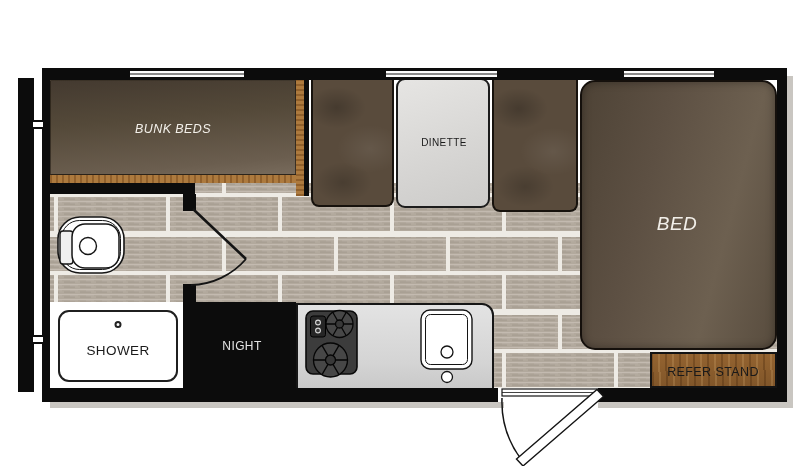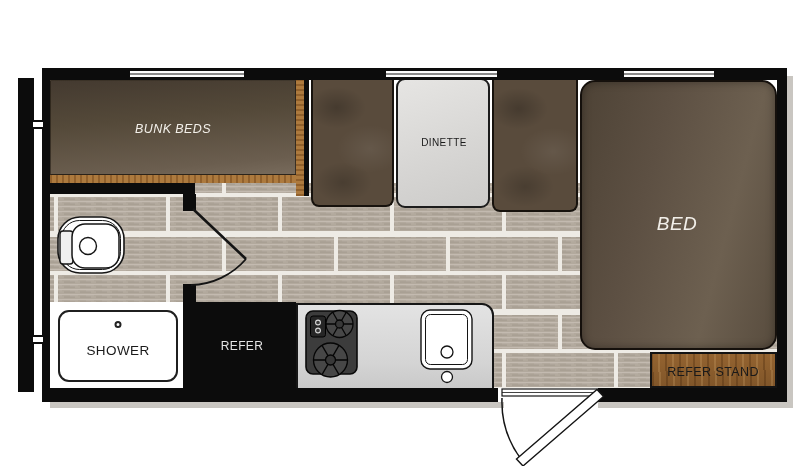--- a/index.html
+++ b/index.html
@@ -173,16 +173,16 @@
       <line x1="502" y1="392.5" x2="598" y2="392.5" stroke="#141414" stroke-width="0.8"></line>
       <path d="M 502 398 A 96 96 0 0 0 521 459" fill="none" stroke="#141414" stroke-width="1.5"></path>
       <polygon points="597,389.5 603.5,396.5 523,466 516.5,459" fill="#ffffff" stroke="#141414" stroke-width="1.4"></polygon>
     </g>
   </svg>
 
   <div class="abs lbl lbl-light" style="left:173px;top:129px;font-size:12.5px;">BUNK BEDS</div>
   <div class="abs lbl lbl-dark" style="left:444px;top:142px;font-size:10px;">DINETTE</div>
   <div class="abs lbl lbl-light" style="left:677px;top:224px;font-size:19px;">BED</div>
   <div class="abs lbl lbl-dark" style="left:118px;top:350px;font-size:13.5px;">SHOWER</div>
-  <div class="abs lbl" style="left:242px;top:346px;font-size:12px;color:#e4e4e4;">REFER</div>
+  <div class="abs lbl" style="left:242px;top:346px;font-size:12px;color:#e4e4e4;">NIGHT</div>
   <div class="abs lbl lbl-dark" style="left:713px;top:372px;font-size:12.5px;">REFER STAND</div>
 
 </div>
 
 </body></html>

